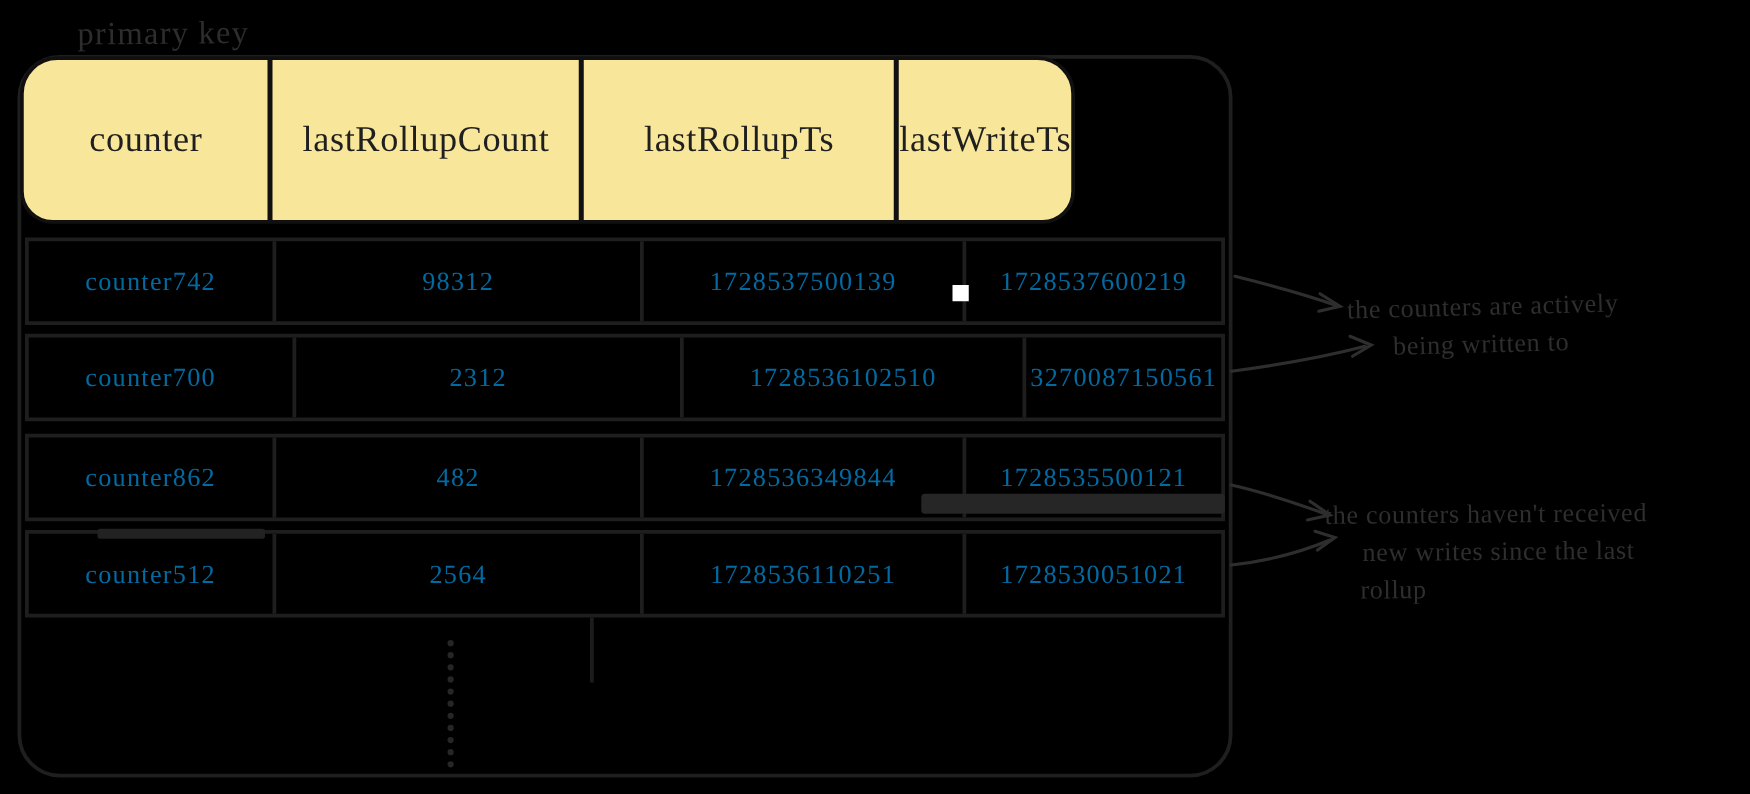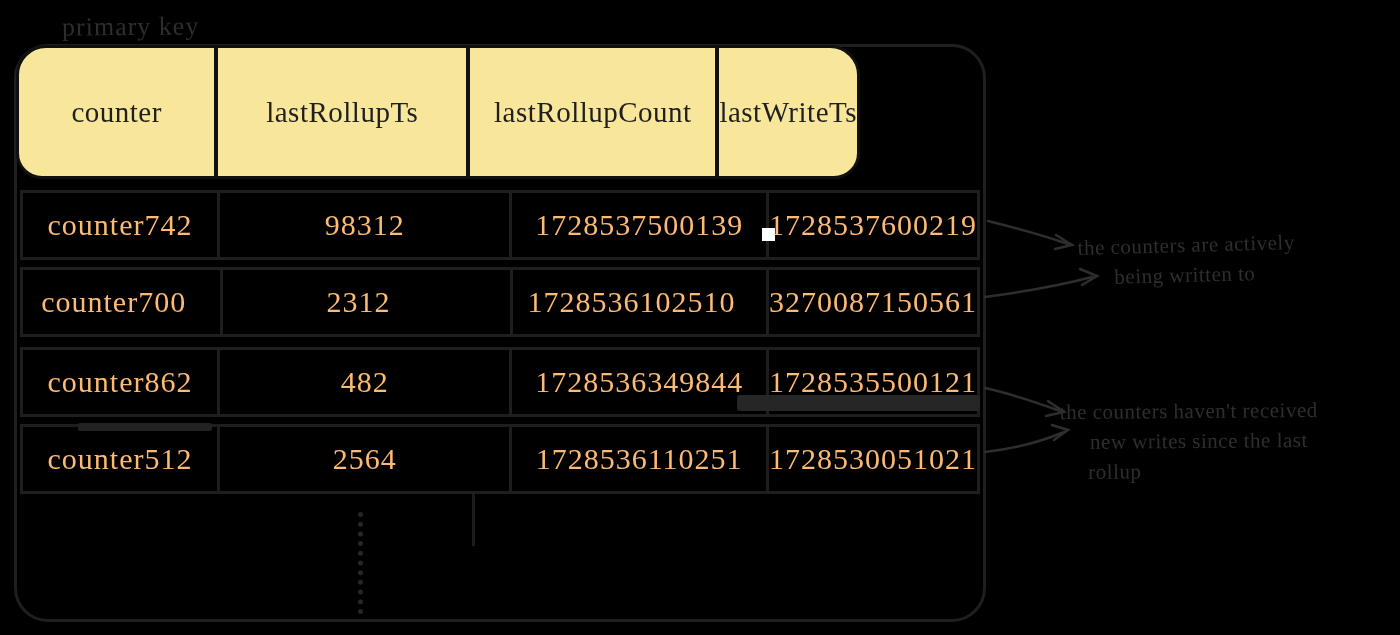--- a/index.html
+++ b/index.html
@@ -31,21 +31,21 @@
   .header-cell:first-child{border-left:none;}
   .hc-1{width:200px;} .hc-2{width:255px;} .hc-3{width:258px;} .hc-4{flex:1;}
   
   .data-row{
     position:absolute;left:20px;width:960px;height:70px;display:flex;
     border:3px solid #1e1e1e;box-sizing:border-box;background:#000;
   }
   .row-1{top:190px;} .row-2{top:267px;gap:16px;} .row-3{top:347px;} .row-4{top:424px;}
   .cell{
     display:flex;align-items:center;justify-content:center;
-    font-size:30px;color:#fdba74;letter-spacing:1px;
+    font-size:21px;color:#0369a1;letter-spacing:1px;
     border-left:3px solid #1e1e1e;box-sizing:border-box;
   }
   .cell:first-child{border-left:none;}
   .c-1{width:195px;} .c-2{width:294px;} .c-3{width:258px;text-align:right;} .c-4{flex:1;}
   
   .divider-stub{position:absolute;left:472px;top:494px;width:3px;height:52px;background:#1c1c1c;}
   .more-rows{position:absolute;left:358px;top:512px;height:102px;width:0;
     border-left:5px dotted #262626;}
   
   .highlight-bar{position:absolute;left:737px;top:395px;width:243px;height:16px;
@@ -68,22 +68,22 @@
 <body>
 
 <div id="canvas">
 
   <div class="pk-label">primary key</div>
 
   <div class="outer-box"></div>
 
   <div class="header-row">
     <div class="header-cell hc-1">counter</div>
+    <div class="header-cell hc-2">lastRollupCount</div>
     <div class="header-cell hc-3">lastRollupTs</div>
-    <div class="header-cell hc-2">lastRollupCount</div>
     <div class="header-cell hc-4">lastWriteTs</div>
   </div>
 
   <div class="data-row row-1">
     <div class="cell c-1">counter742</div>
     <div class="cell c-2">98312</div>
     <div class="cell c-3">1728537500139</div>
     <div class="cell c-4">1728537600219</div>
   </div>
 

